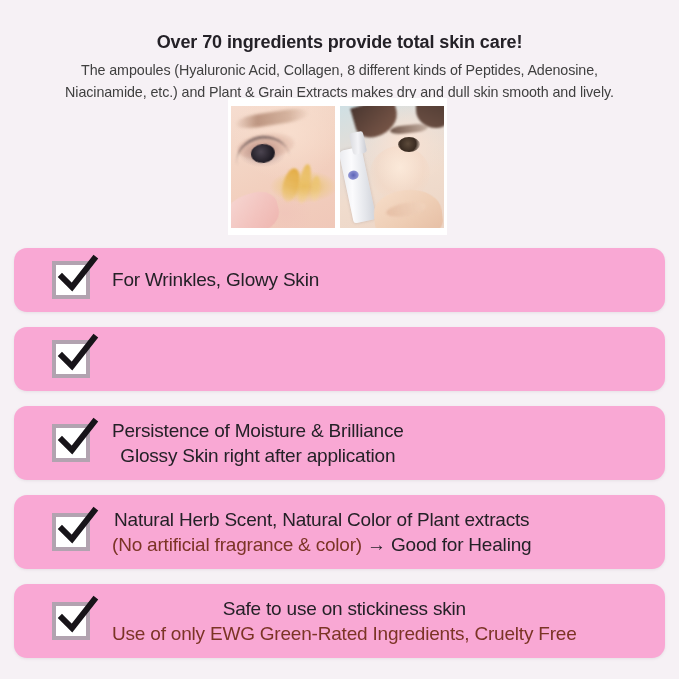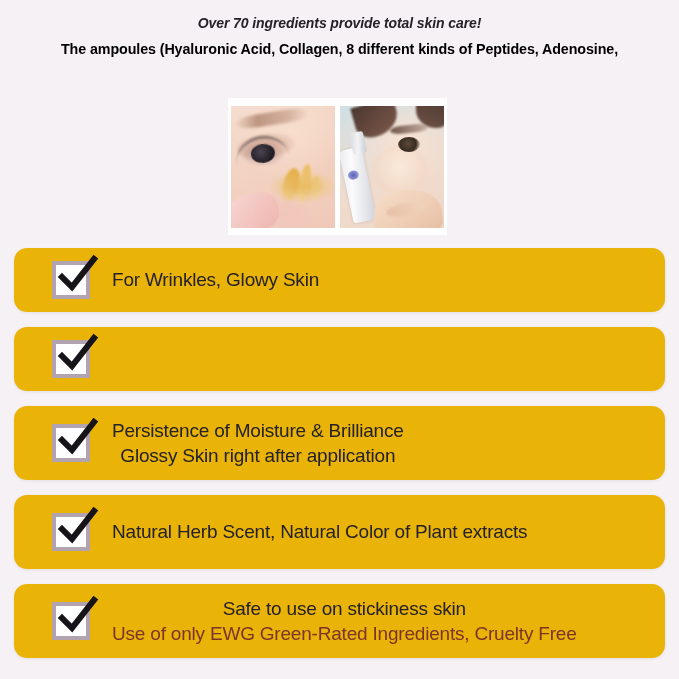--- a/index.html
+++ b/index.html
@@ -14,32 +14,31 @@
     overflow: hidden;
     position: relative;
   }
 
   
   .header {
     padding: 14px 18px 0 18px;
     text-align: center;
   }
   .header-title {
-    font-size: 14px;
+    font-size: 18px;
     font-weight: bold;
     color: #242127;
     letter-spacing: -0.1px;
     line-height: 1.35;
-    margin: 0 0 5px 0;
-    font-style: italic;
+    margin: 16px 0 5px 0;
   }
   .header-sub {
     font-size: 14.3px;
-    font-weight: bold;
-    color: #000000;
+    font-weight: normal;
+    color: #404040;
     line-height: 1.55;
     margin: 0;
     padding: 0 8px;
     letter-spacing: -0.1px;
   }
   .header-sub-line { display: block; }
 
   
   .photo-card {
     position: absolute;
@@ -223,21 +222,21 @@
   }
 
   
   .feature-list {
     position: absolute;
     left: 14px;
     top: 248px;
     width: 651px;
   }
   .feature-row {
-    background: #eab308;
+    background: #f9a8d4;
     border-radius: 13px;
     box-shadow: 0 1px 3px rgba(120,105,120,0.13);
     display: flex;
     align-items: center;
     padding: 0 0 0 38px;
     box-sizing: border-box;
     margin-bottom: 15px;
     min-height: 64px;
   }
   .feature-row.two-line { min-height: 74px; text-align: center; }
@@ -275,20 +274,21 @@
   .accent { color: #7b3425; }
   .dark   { color: #242127; }
 </style>
 </head>
 <body>
 
 <div class="header">
   <div class="header-title">Over 70 ingredients provide total skin care!</div>
   <div class="header-sub">
     <span class="header-sub-line">The ampoules (Hyaluronic Acid, Collagen, 8 different kinds of Peptides, Adenosine,</span>
+    <span class="header-sub-line">Niacinamide, etc.)  and Plant &amp; Grain Extracts makes dry and dull skin smooth and lively.</span>
   </div>
 </div>
 
 <div class="photo-card">
   <div class="photo photo-eye">
     <div class="eye-brow"></div>
     <div class="eye-lid"></div>
     <div class="eye-lash"></div>
     <div class="eye-iris"></div>
     <div class="eye-gold1"></div>
@@ -347,20 +347,21 @@
 
   <div class="feature-row two-line">
     <div class="checkbox">
       <div class="box"></div>
       <svg class="tick" viewBox="0 0 40 36">
         <path d="M4 19 L14 29 L36 1" fill="none" stroke="#171419" stroke-width="6" stroke-linecap="square" stroke-linejoin="miter"></path>
       </svg>
     </div>
     <div class="feature-text">
       <span class="feature-line dark">Natural Herb Scent, Natural Color of Plant extracts</span>
+      <span class="feature-line"><span class="accent">(No artificial fragrance &amp; color)</span><span class="dark"> → Good for Healing</span></span>
     </div>
   </div>
 
   <div class="feature-row two-line">
     <div class="checkbox">
       <div class="box"></div>
       <svg class="tick" viewBox="0 0 40 36">
         <path d="M4 19 L14 29 L36 1" fill="none" stroke="#171419" stroke-width="6" stroke-linecap="square" stroke-linejoin="miter"></path>
       </svg>
     </div>

